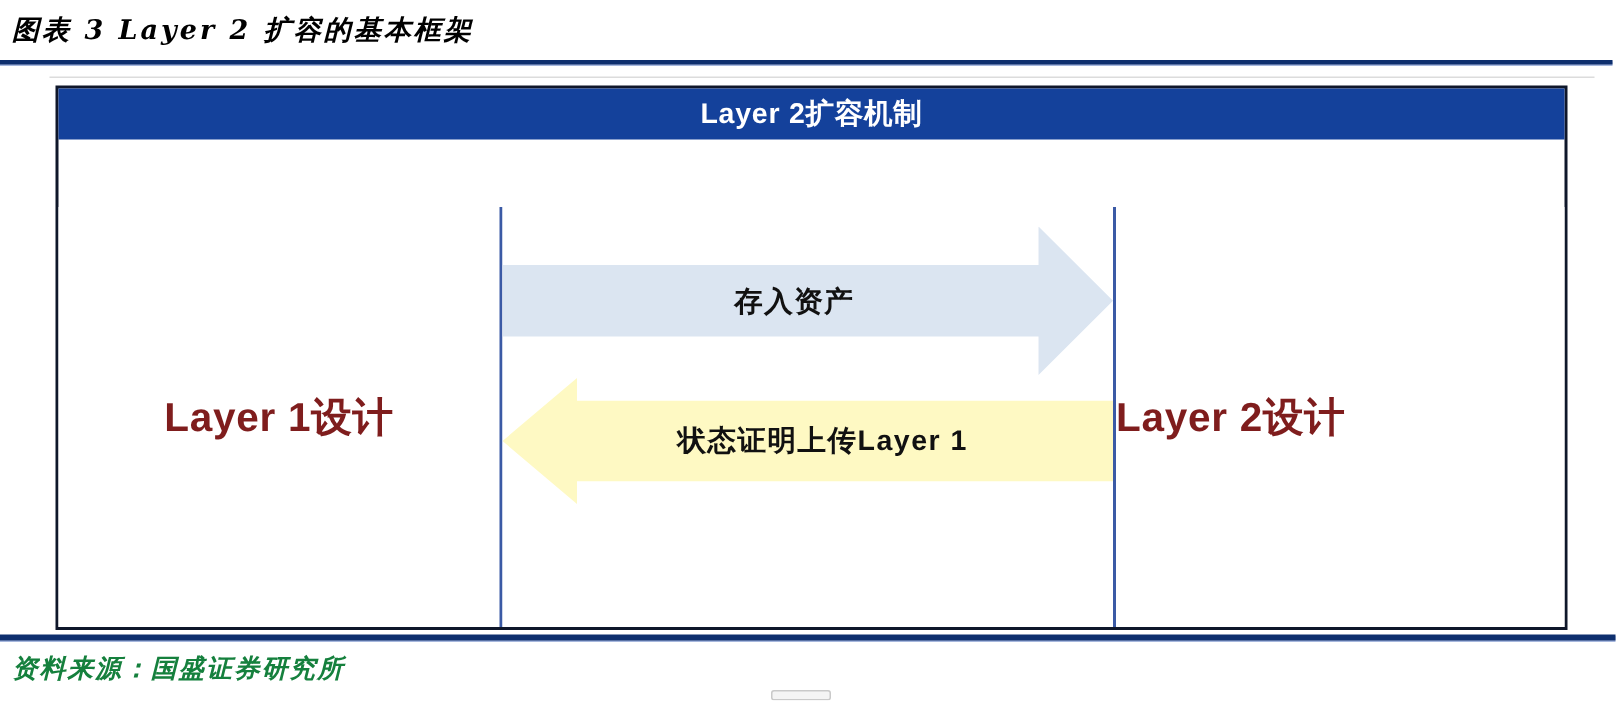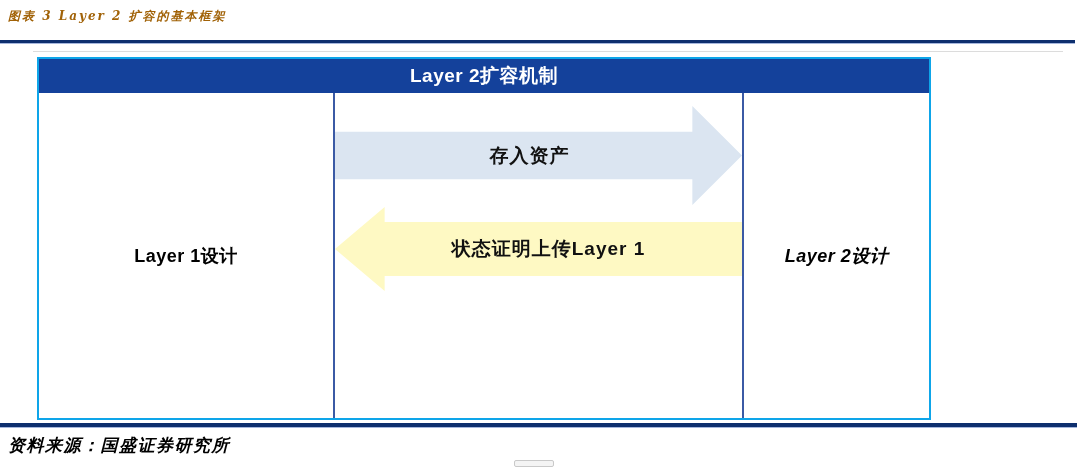--- a/index.html
+++ b/index.html
@@ -14,34 +14,34 @@
     overflow: hidden;
   }
 
   
   .caption {
     position: absolute;
     left: 8px; top: 8px;
     font-family: "DejaVu Serif", "Liberation Serif", serif;
     font-style: italic;
     font-weight: bold;
-    font-size: 12px;
+    font-size: 18px;
     letter-spacing: 2px;
-    color: #a16207;
+    color: #000000;
     white-space: nowrap;
   }
   .source {
     position: absolute;
     left: 8px; top: 434px;
     font-family: "DejaVu Serif", "Liberation Serif", serif;
     font-style: italic;
     font-weight: bold;
     font-size: 17px;
     letter-spacing: 1.5px;
-    color: #000000;
+    color: #15803d;
     white-space: nowrap;
   }
 
   
   .rule {
     position: absolute;
     left: 0;
     height: 3px;
     background: #0e2f6e;
     box-shadow: 0 1px 0 rgba(150,170,215,0.85);
@@ -52,25 +52,26 @@
     position: absolute;
     left: 33px; top: 51px;
     width: 1030px; height: 1px;
     background: #dcdcdc;
   }
 
   
   .figure {
     position: absolute;
     left: 37px; top: 57px;
-    width: 894px; height: 363px;
-    border: 2px solid #0ea5e9;
+    width: 1008px; height: 363px;
+    border: 2px solid #0f172a;
     background: #ffffff;
     display: flex;
     flex-direction: column;
+    gap: 45px;
   }
   .fig-header {
     height: 34px;
     flex: 0 0 34px;
     background: #14419b;
     color: #ffffff;
     font-weight: bold;
     font-size: 19px;
     letter-spacing: 0.5px;
     display: flex;
@@ -86,26 +87,26 @@
     flex: 0 0 296px;
     border-right: 2px solid #3b5aa5;
     display: flex; align-items: center; justify-content: center;
   }
   .cell-mid {
     flex: 0 0 409px;
     border-right: 2px solid #3b5aa5;
   }
   .cell-right {
     flex: 1;
-    display: flex; align-items: center; justify-content: center; font-style: italic;
+    display: flex; align-items: center; justify-content: flex-start;
   }
   .panel-label {
-    font-size: 18px;
+    font-size: 27px;
     font-weight: bold;
-    color: #000000;
+    color: #7f1d1d;
     letter-spacing: 0.5px;
   }
 
   
   .arrow {
     position: absolute;
     left: 0;
     width: 100%;
     display: flex;
     align-items: center;

